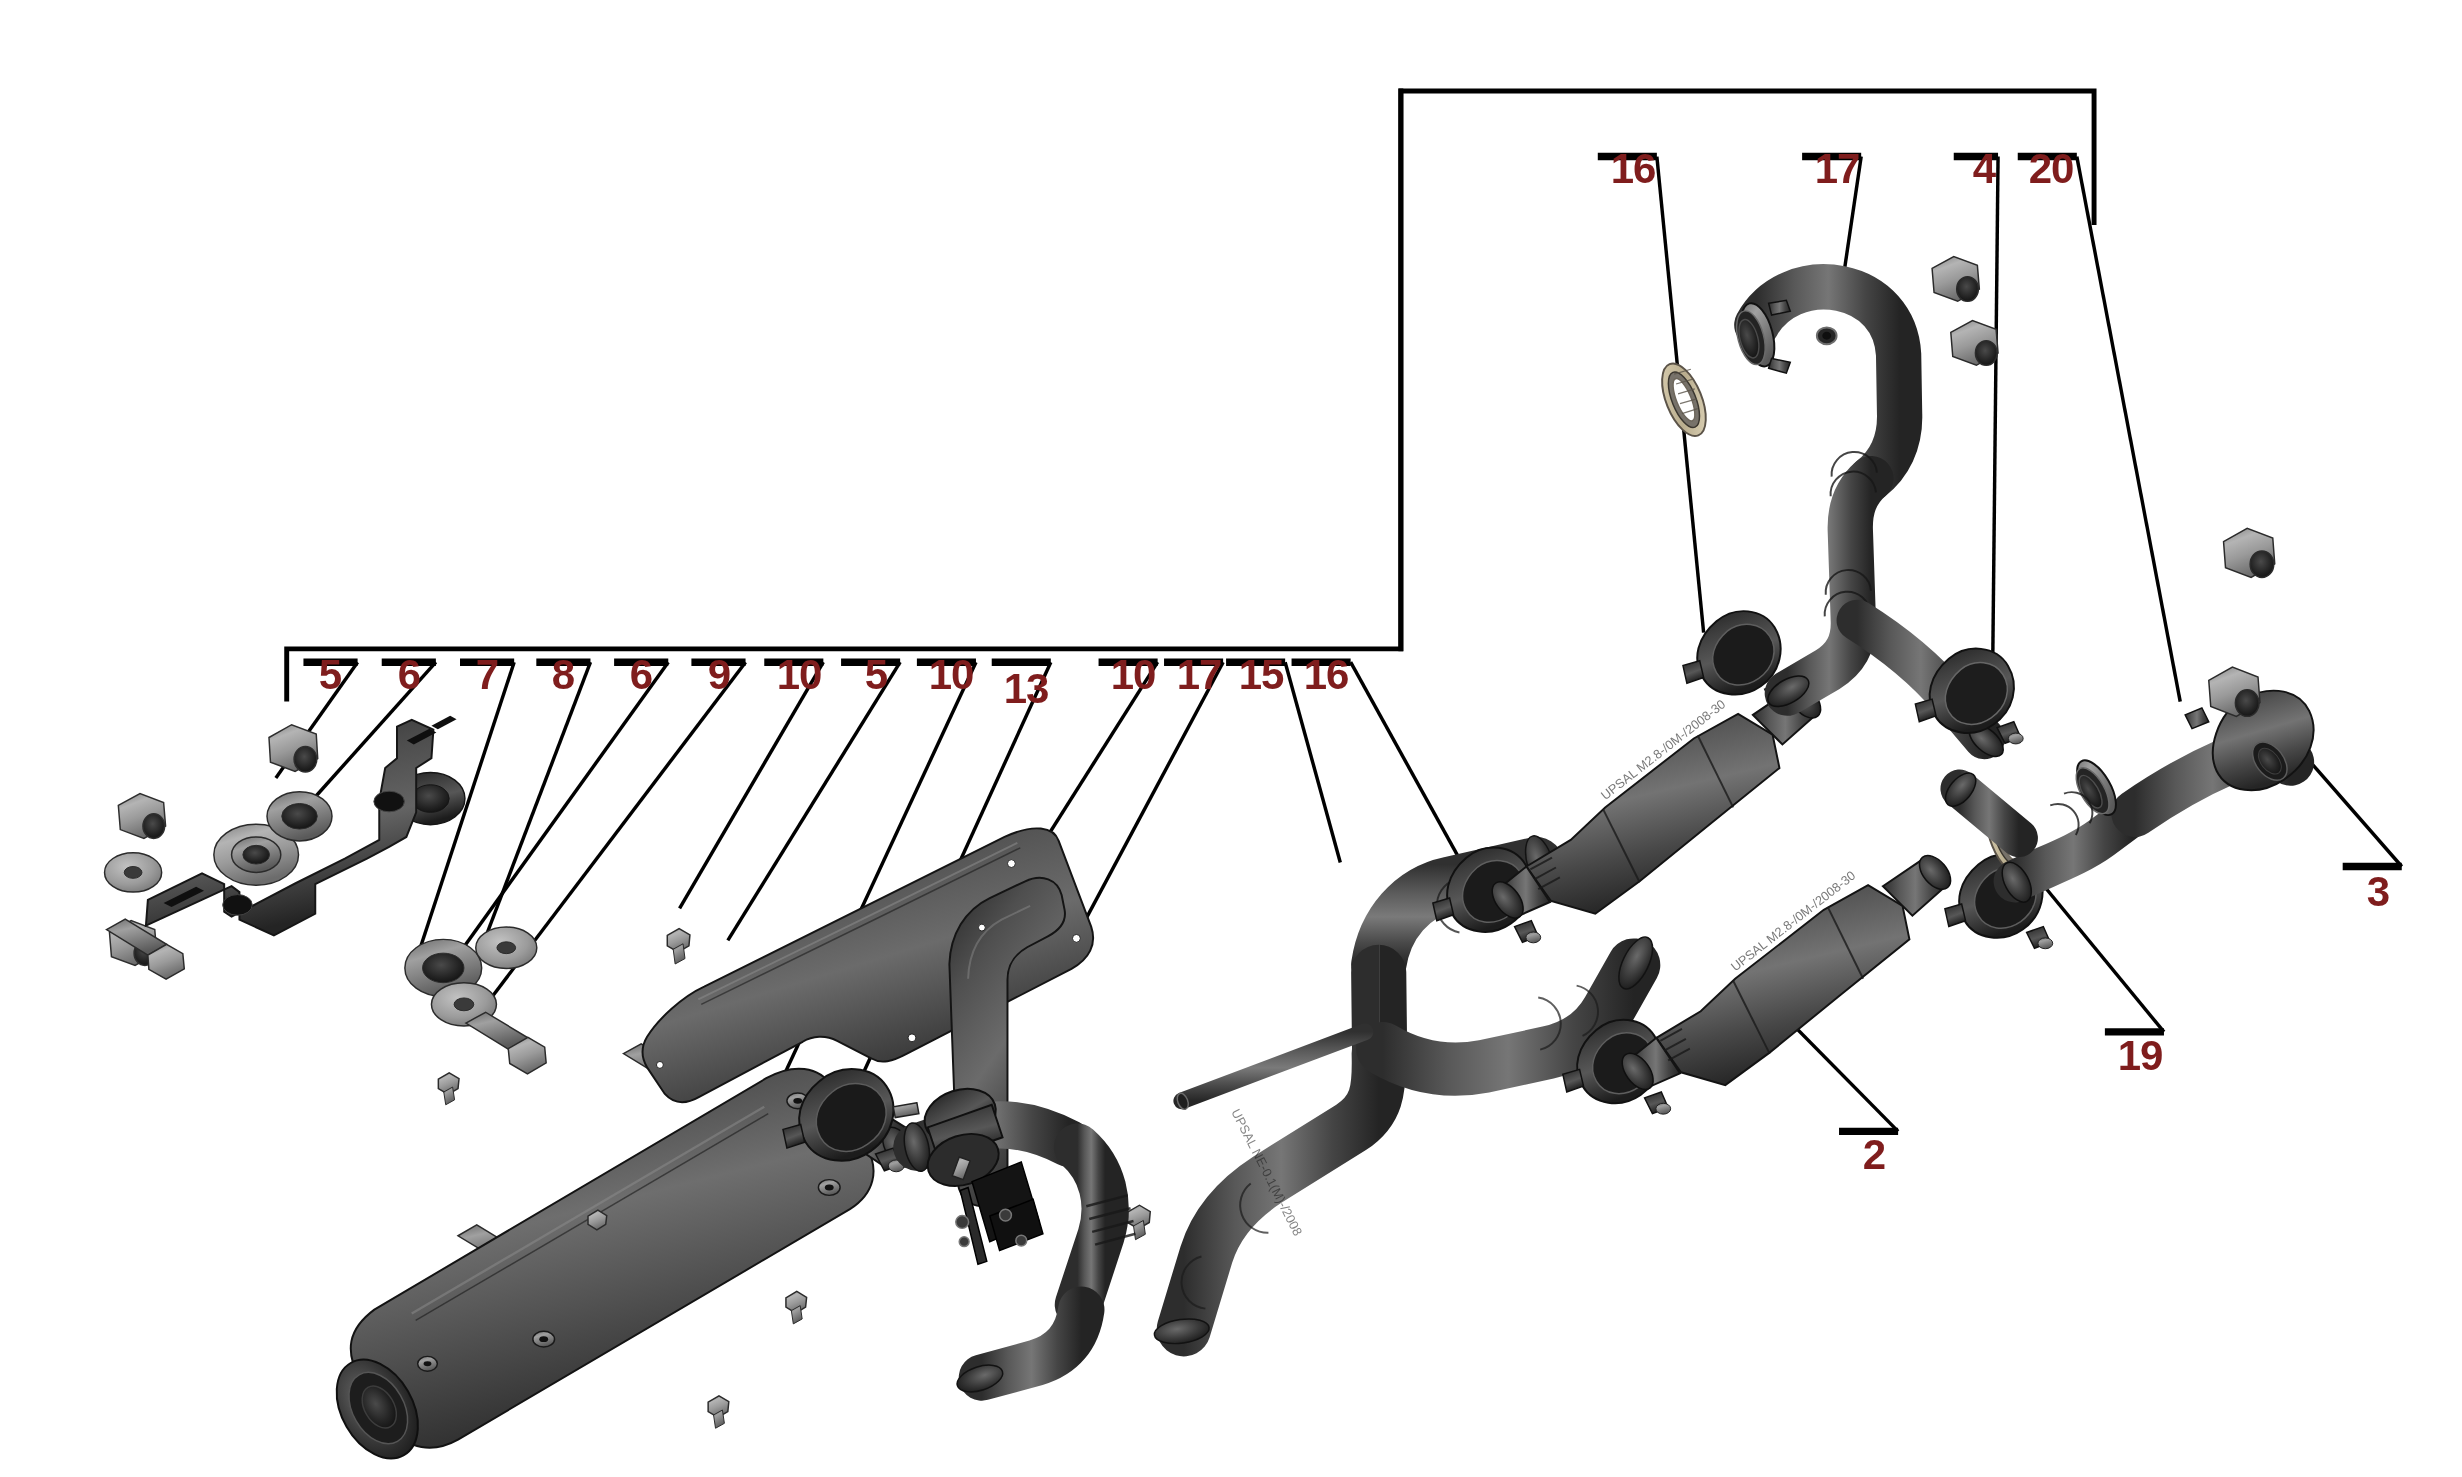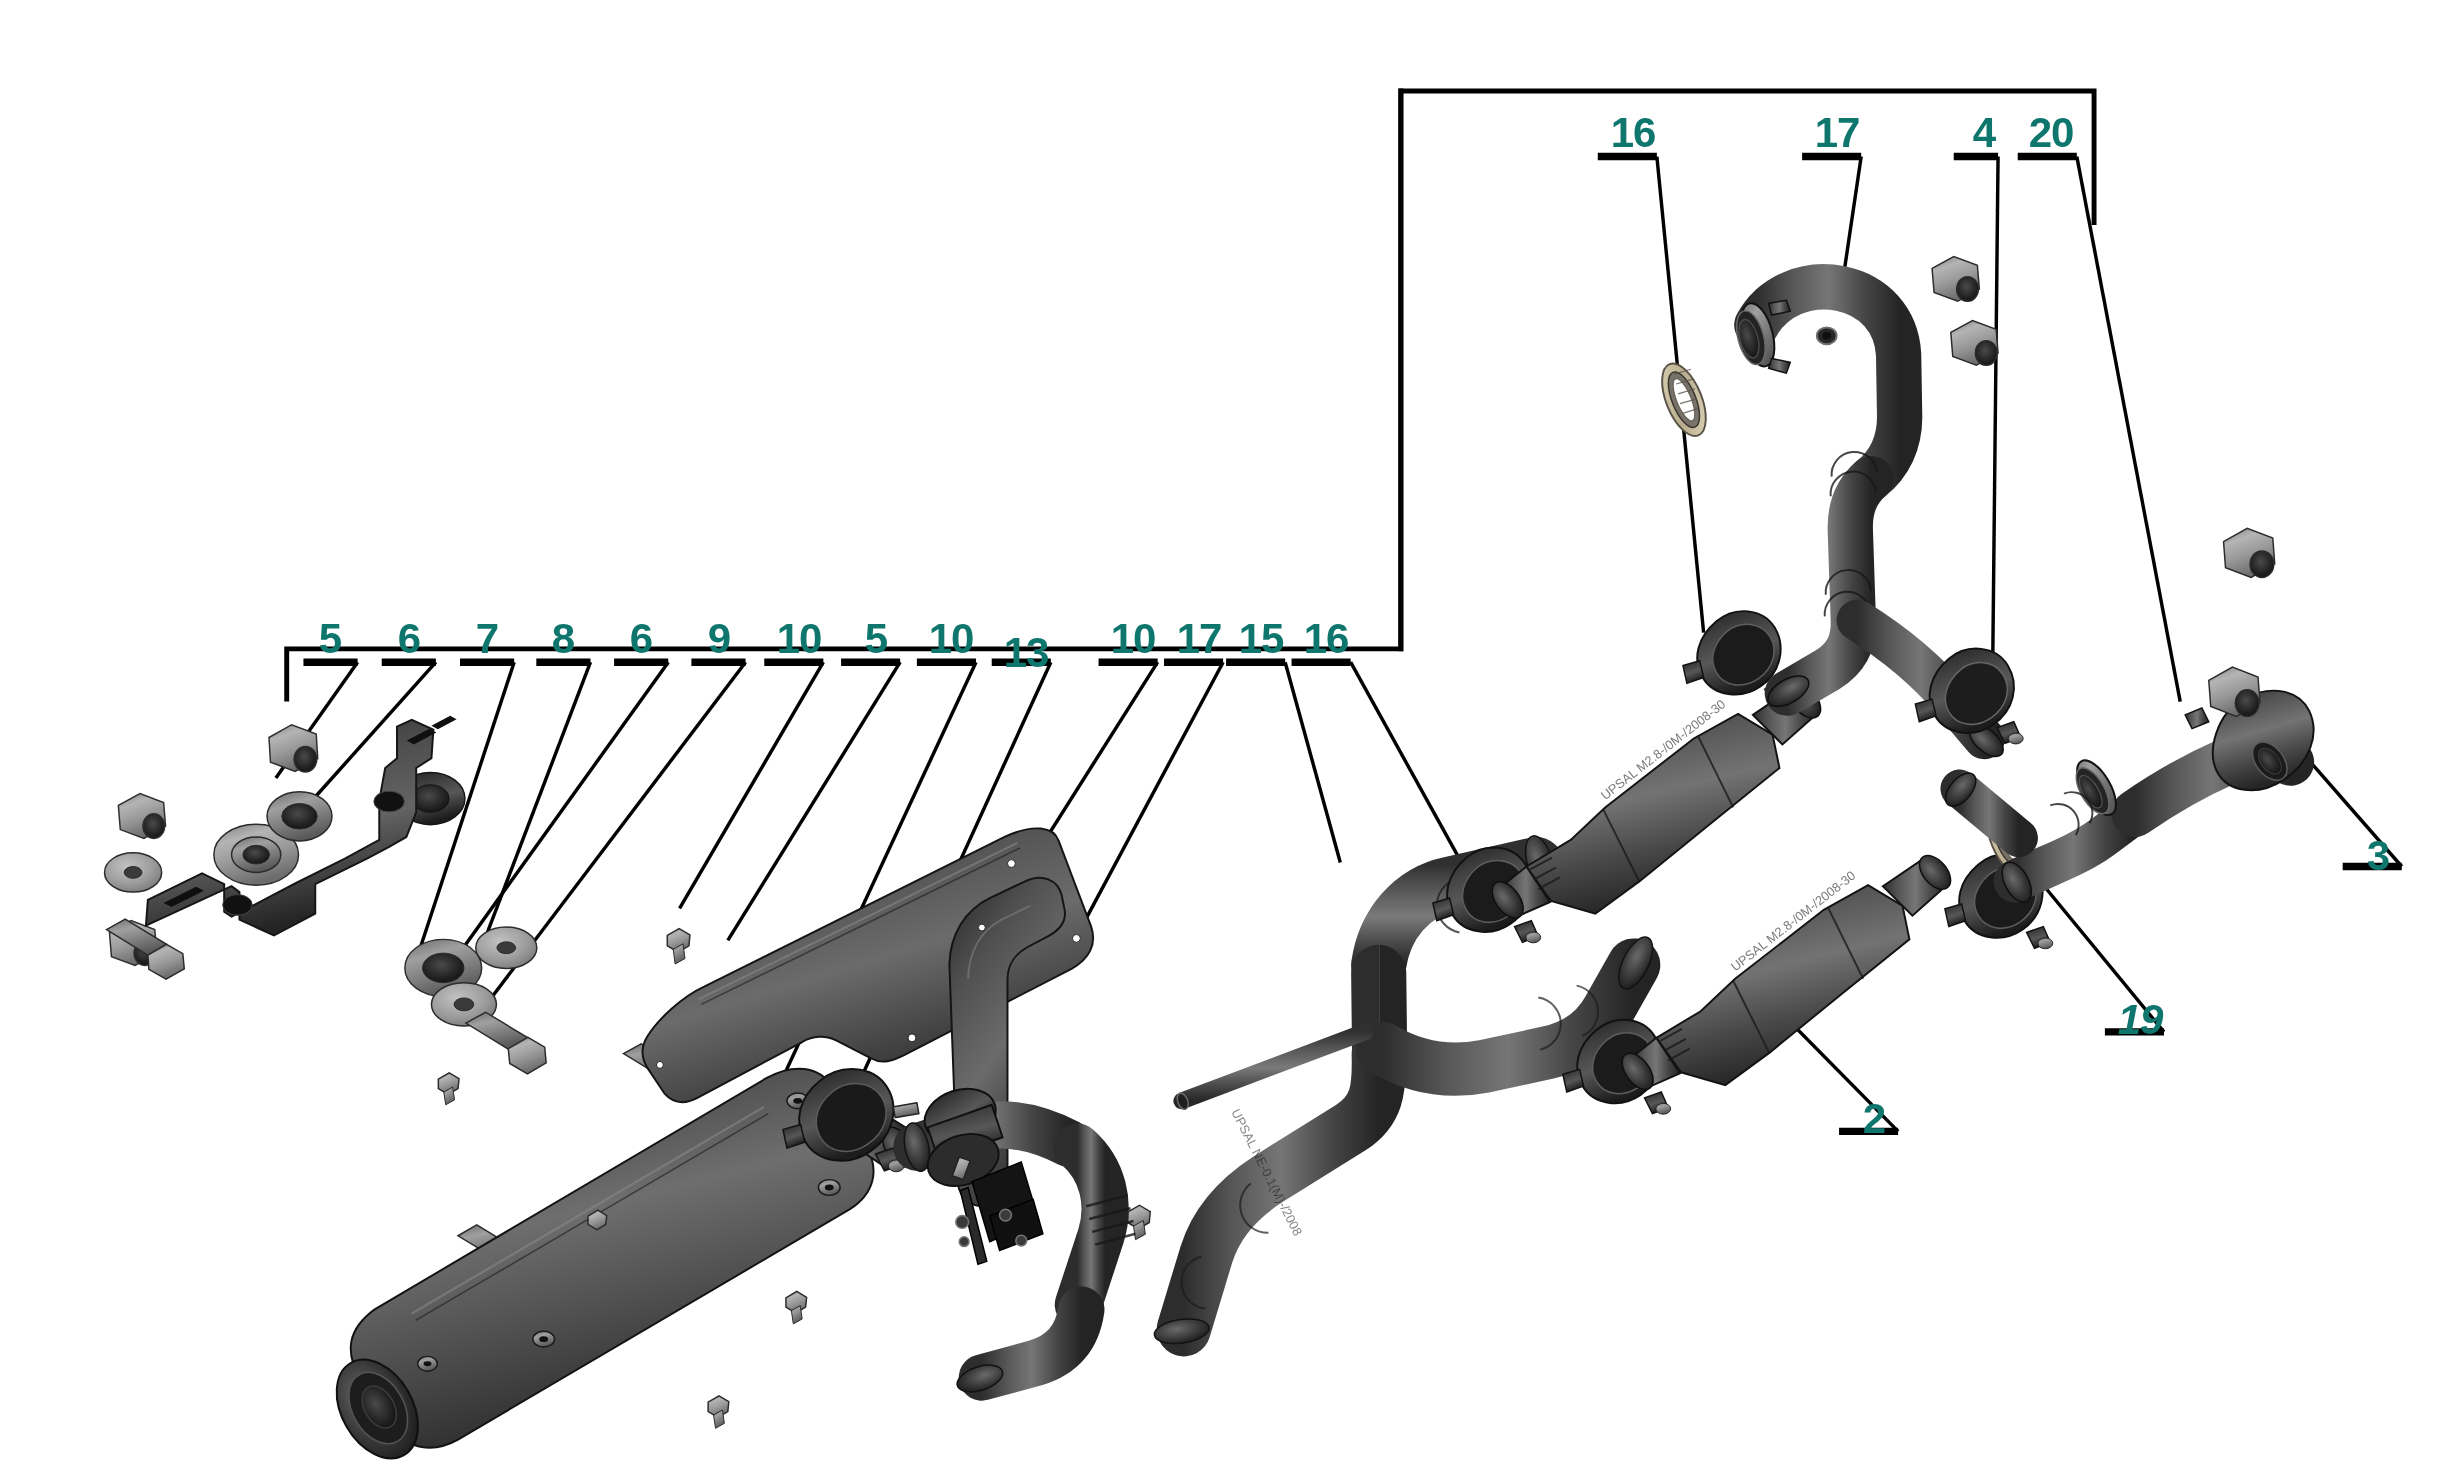--- a/index.html
+++ b/index.html
@@ -5,24 +5,25 @@
   html,body{margin:0;padding:0;background:#ffffff;}
   body{font-family:"Liberation Sans",sans-serif;}
   #stage{position:relative;width:2462px;height:1477px;background:#ffffff;overflow:hidden;}
   #svgroot{position:absolute;left:0;top:0;width:2462px;height:1477px;}
   .callout-num{
     position:absolute;
     font-family:"Liberation Sans",sans-serif;
     font-weight:bold;
     font-size:42px;
     line-height:1;
-    color:#0f766e;
+    color:#7f1d1d;
     white-space:nowrap;
     transform:translate(-50%,0);
     letter-spacing:-1px;
+    margin-top:36px;
   }
 </style>
 </head>
 <body>
 
 <div id="stage">
 
 <svg id="svgroot" viewBox="0 0 5000 3000" xmlns="http://www.w3.org/2000/svg">
   <defs>
 
@@ -728,18 +729,18 @@
       <div class="callout-num" style="left: 1026px; top: 632px;">13</div>
       <div class="callout-num" style="left: 1133px; top: 618px;">10</div>
       <div class="callout-num" style="left: 1199px; top: 618px;">17</div>
       <div class="callout-num" style="left: 1261px; top: 618px;">15</div>
       <div class="callout-num" style="left: 1326px; top: 618px;">16</div>
       <div class="callout-num" style="left: 1633px; top: 112px;">16</div>
       <div class="callout-num" style="left: 1837px; top: 112px;">17</div>
       <div class="callout-num" style="left: 1984px; top: 112px;">4</div>
       <div class="callout-num" style="left: 2051px; top: 112px;">20</div>
       <div class="callout-num" style="left: 2378px; top: 835px;">3</div>
-      <div class="callout-num" style="left: 2140px; top: 999px; font-style: italic;">19</div>
+      <div class="callout-num" style="left: 2140px; top: 999px;">19</div>
       <div class="callout-num" style="left: 1874px; top: 1098px;">2</div>
     </div>
 
 </div>
 
 
 </body></html>

